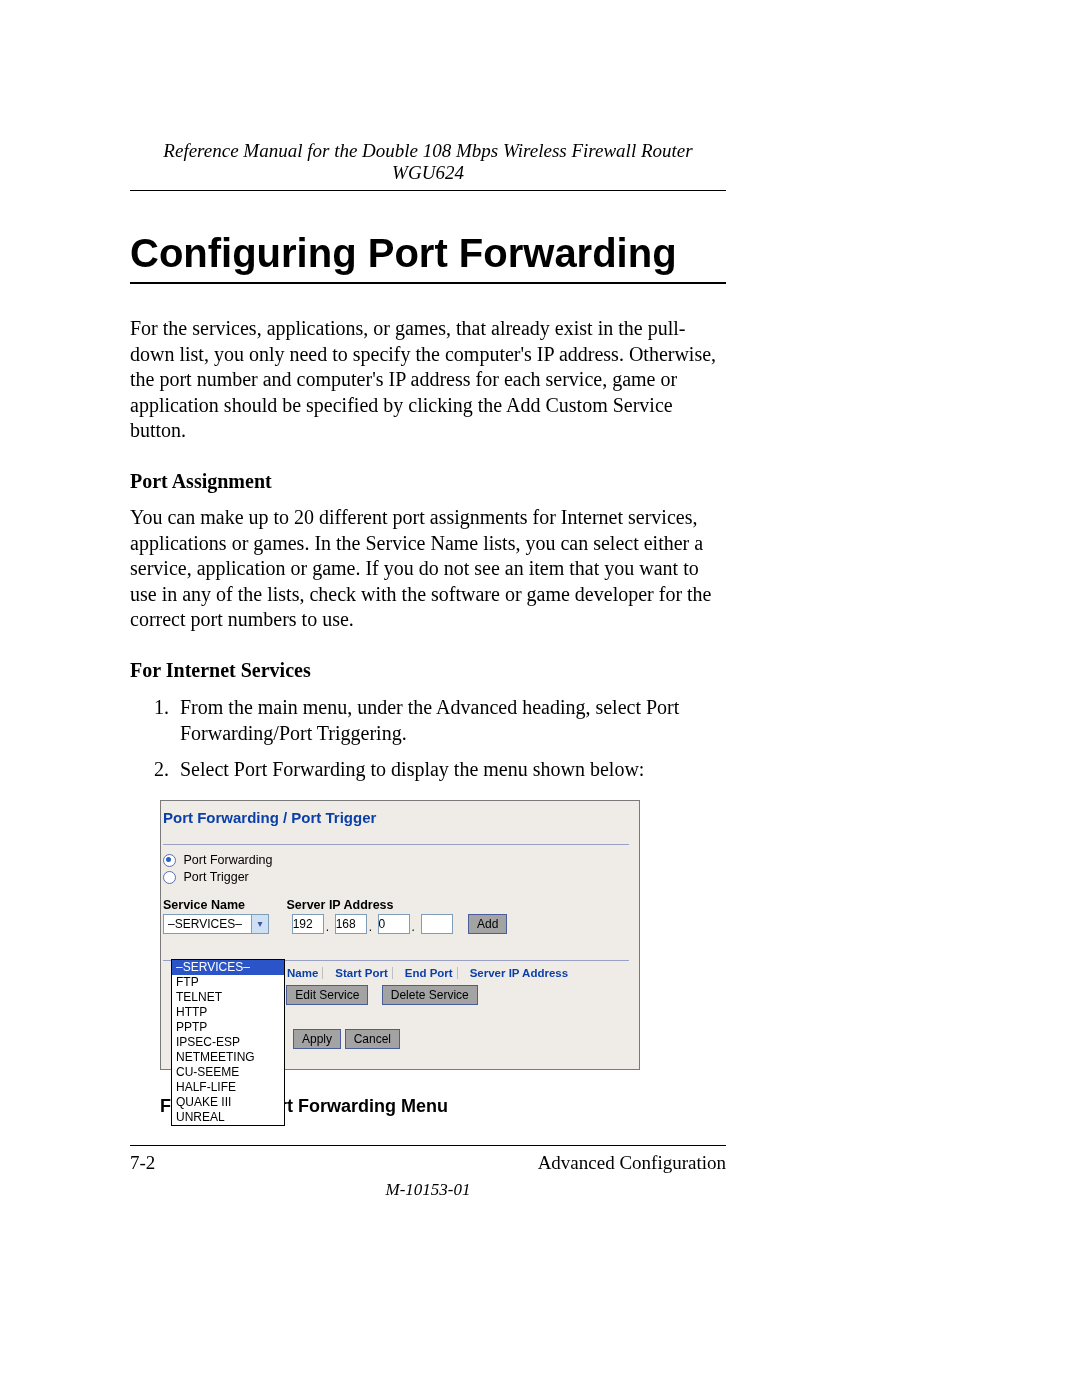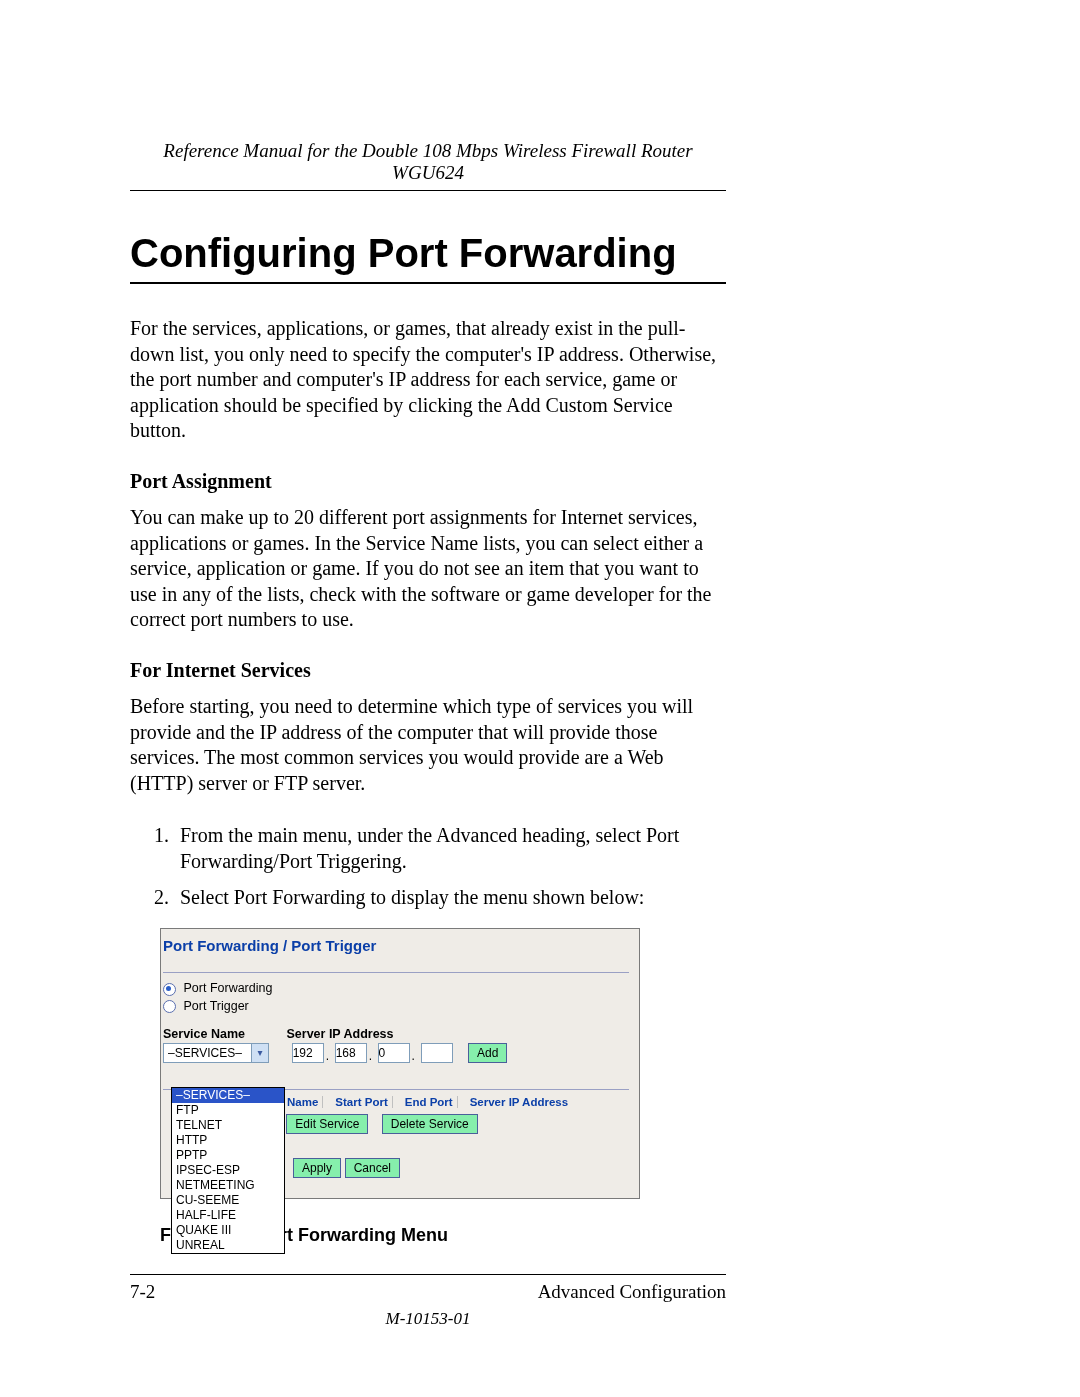--- a/index.html
+++ b/index.html
@@ -150,21 +150,21 @@
     line-height: 18px;
     font-size: 12px;
     text-align: left;
     vertical-align: top;
     margin: 0 1px;
   }
   .ip-dot { display:inline-block; vertical-align: bottom; font-size:12px; margin:0 1px; }
   .btn {
     display: inline-block;
     border: 1px solid #4a5f9a;
-    background: #86efac;
+    background: #a3a3a3;
     font-size: 12px;
     padding: 1px 8px;
     line-height: 16px;
     vertical-align: top;
     cursor: default;
     font-family: Tahoma, Arial, sans-serif;
   }
   .dropdown-listbox {
     position: absolute;
     left: 10px;
@@ -235,21 +235,20 @@
 
   <h1 class="section-title">Configuring Port Forwarding</h1>
   <hr class="under-h1">
 
   <p class="body">For the services, applications, or games, that already exist in the pull-down list, you only need to specify the computer's IP address. Otherwise, the port number and computer's IP address for each service, game or application should be specified by clicking the Add Custom Service button.</p>
 
   <div class="subhead">Port Assignment</div>
   <p class="body">You can make up to 20 different port assignments for Internet services, applications or games. In the Service Name lists, you can select either a service, application or game. If you do not see an item that you want to use in any of the lists, check with the software or game developer for the correct port numbers to use.</p>
 
   <div class="subhead">For Internet Services</div>
-  <p class="body">Before starting, you need to determine which type of services you will provide and the IP address of the computer that will provide those services. The most common services you would provide are a Web (HTTP) server or FTP server.</p>
 
   <ol class="steps">
     <li>From the main menu, under the Advanced heading, select Port Forwarding/Port Triggering.</li>
     <li>Select Port Forwarding to display the menu shown below:</li>
   </ol>
 
   <div class="figure-wrap">
     <div class="router-panel">
 
       <div class="panel-title">Port Forwarding / Port Trigger</div>

